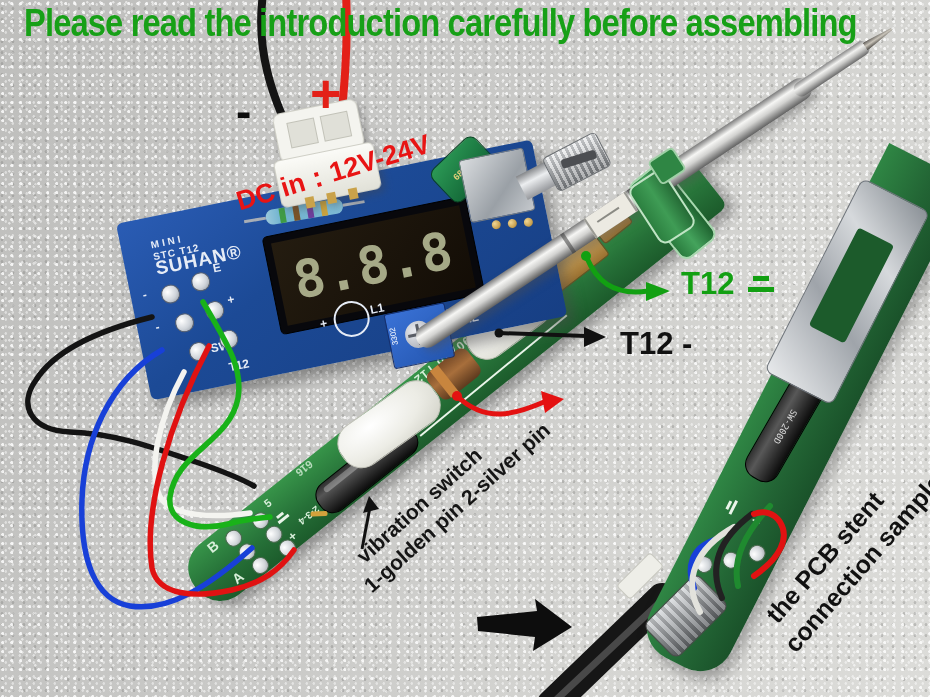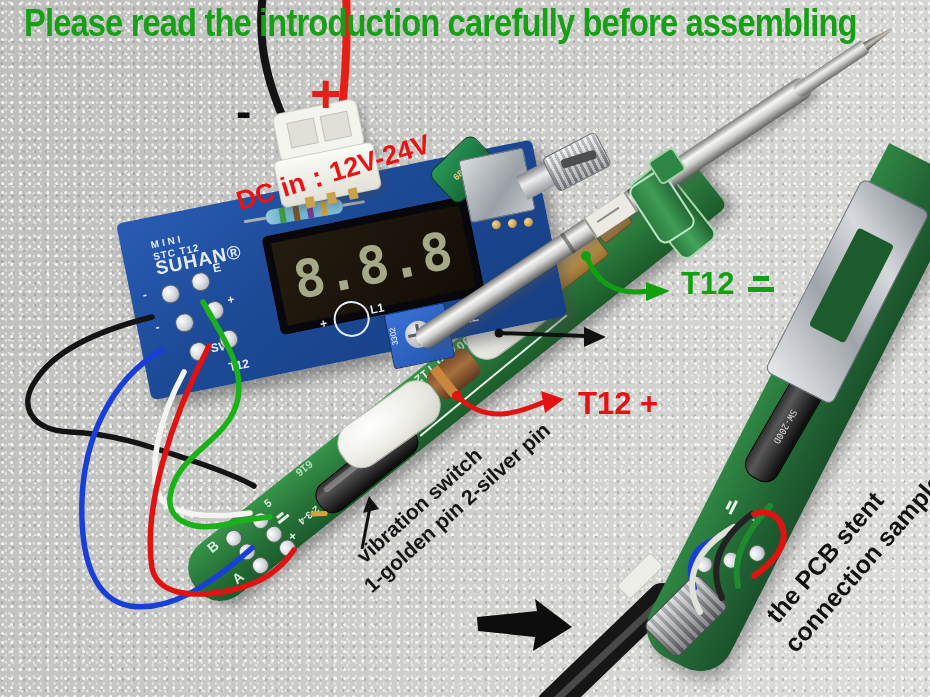--- a/index.html
+++ b/index.html
@@ -332,21 +332,21 @@
   <div class="abs plus ann">+</div>
   <div class="abs dclabel">DC in：12V-24V</div>
 
   <div class="abs ann t12g">
     <span>T12</span>
     <span class="gnd-ico">
         <b class="g1"></b>
         <b class="g2"></b>
       </span>
   </div>
-  <div class="abs ann t12p">T12 +</div>
+  <div class="abs ann t12m">T12 -</div>
 
   <div class="abs ann viblabel">
     <div class="l1">vibration switch</div>
     <div>1-golden pin  2-silver pin</div>
   </div>
 
   <div class="abs ann samplelabel">
     <div class="l1">the PCB stent</div>
     <div>connection sample</div>
   </div>

